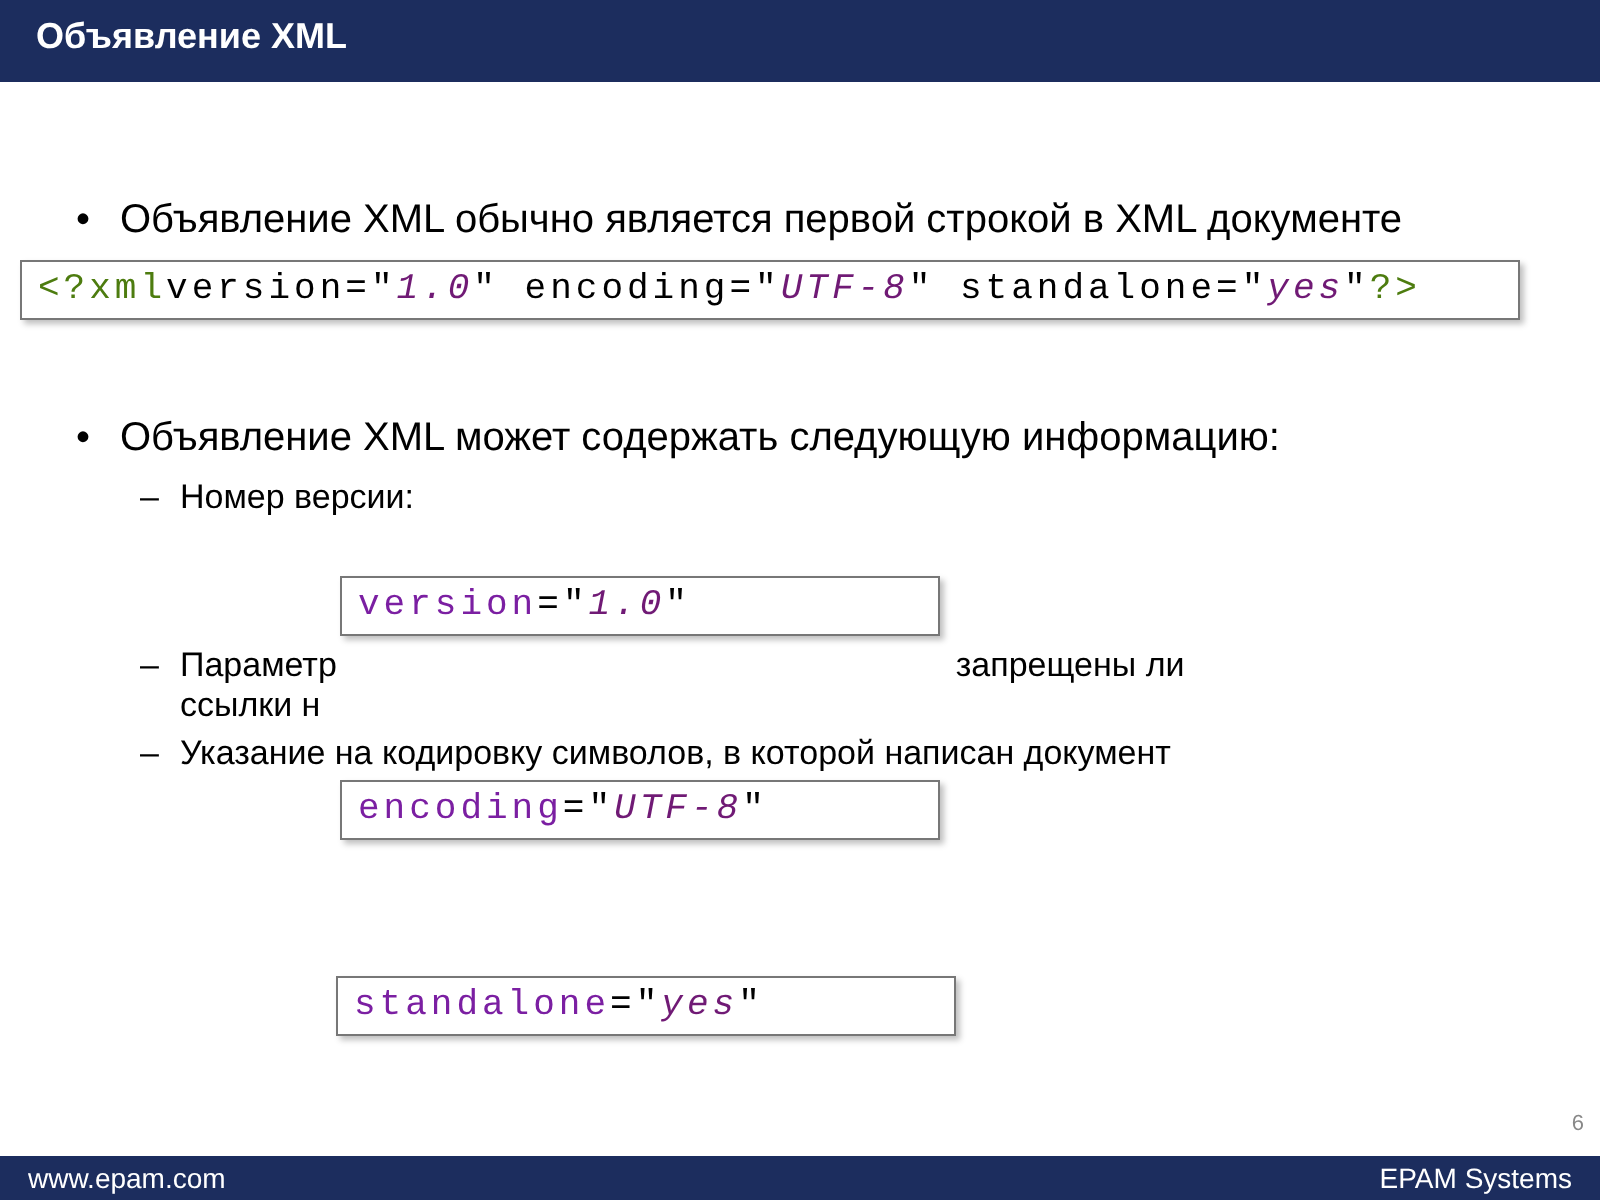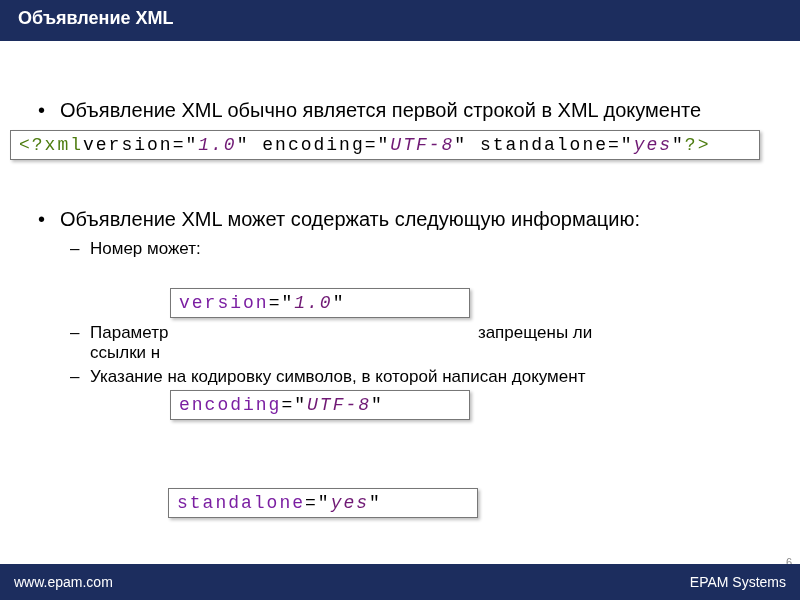--- a/index.html
+++ b/index.html
@@ -74,21 +74,21 @@
   }
   .smallcode {
     position: absolute;
     width: 300px;
   }
   .footer {
     position: absolute;
     bottom: 0;
     left: 0;
     right: 0;
-    height: 36px;
+    height: 22px;
     background: #1c2d5e;
     color: #fff;
     display: flex;
     justify-content: space-between;
     align-items: center;
     padding: 0 14px;
     font-size: 14px;
   }
   .pagenum {
     position: absolute;
@@ -117,21 +117,21 @@
     <span class="tag">&lt;?xml</span><span class="attr">version</span><span class="eq">=</span><span class="q">"</span><span class="val">1.0</span><span class="q">"</span>
     <span class="attr">encoding</span><span class="eq">=</span><span class="q">"</span><span class="val">UTF-8</span><span class="q">"</span>
     <span class="attr">standalone</span><span class="eq">=</span><span class="q">"</span><span class="val">yes</span><span class="q">"</span><span class="tag">?&gt;</span>
   </div>
 
   <ul class="main">
     <li>
       <span>Объявление XML может содержать следующую информацию:</span>
       <ul class="sub">
         <li>
-          <span>Номер может:</span>
+          <span>Номер версии:</span>
           <div class="spacer"></div>
         </li>
         <li>
           <span>Параметр</span>
           <span style="display:inline-block; width:300px;"></span>
           <span>запрещены ли</span><br>
           <span>ссылки н</span>
         </li>
         <li style="position:relative;">
           <span>Указание на кодировку символов, в которой написан документ</span>

